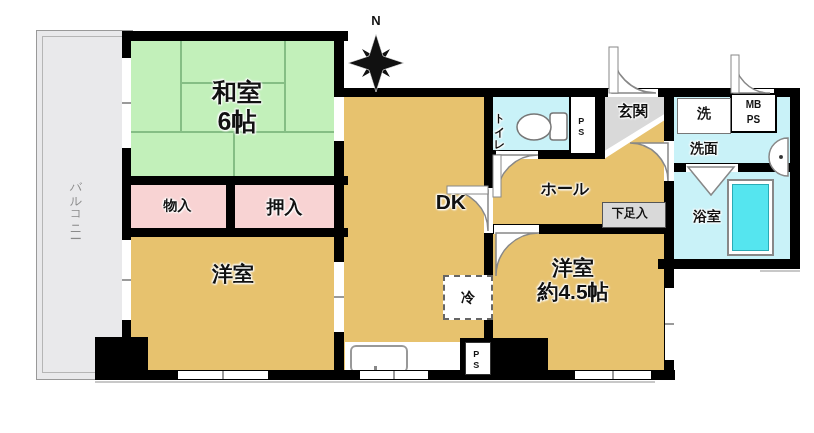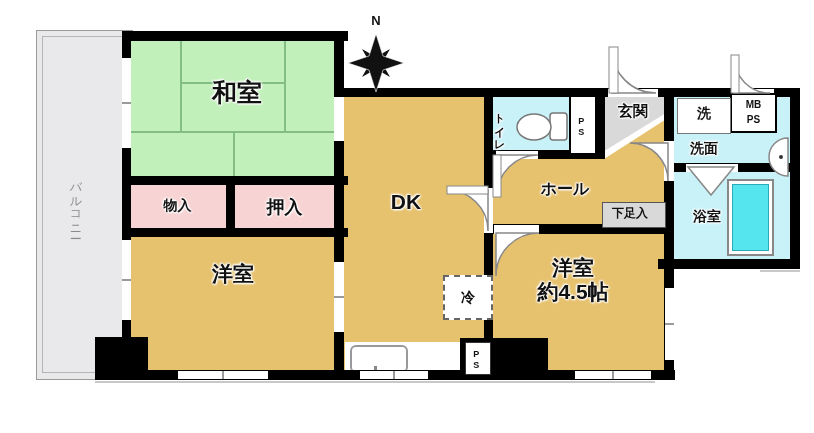--- a/index.html
+++ b/index.html
@@ -141,23 +141,24 @@
 
     <polygon points="376,57 390,49 382,63 390,77 376,69 362,77 370,63 362,49" fill="#111"></polygon>
     <polygon points="376,34 383,56 404,63 383,70 376,92 369,70 348,63 369,56" fill="#111" stroke="#fff" stroke-width="0.6"></polygon>
   </svg>
 
   <div class="lbl" style="left:366px;top:14px;width:20px;font-size:13px;">N</div>
   <div class="lbl vtext" style="left:68px;top:148px;height:110px;font-size:12px;color:#8a8a8a;text-shadow:none;font-weight:normal;">バルコニー</div>
 
   <div class="lbl" style="left:177px;top:78px;width:120px;font-size:25px;">
     <span style="display:block;">和室</span>
+    <span style="display:block;">6帖</span>
   </div>
   <div class="lbl" style="left:346px;top:190px;width:120px;font-size:21px;">
-    <span style="display:block;">DK</span>
+    <span style="display:block;text-align:right;">DK</span>
   </div>
   <div class="lbl" style="left:153px;top:262px;width:160px;font-size:21px;">
     <span style="display:block;">洋室</span>
   </div>
   <div class="lbl" style="left:483px;top:256px;width:180px;font-size:21px;">
     <span style="display:block;">洋室</span>
     <span style="display:block;">約4.5帖</span>
   </div>
 
   <div class="lbl" style="left:505px;top:180px;width:120px;font-size:16px;">ホール</div>

